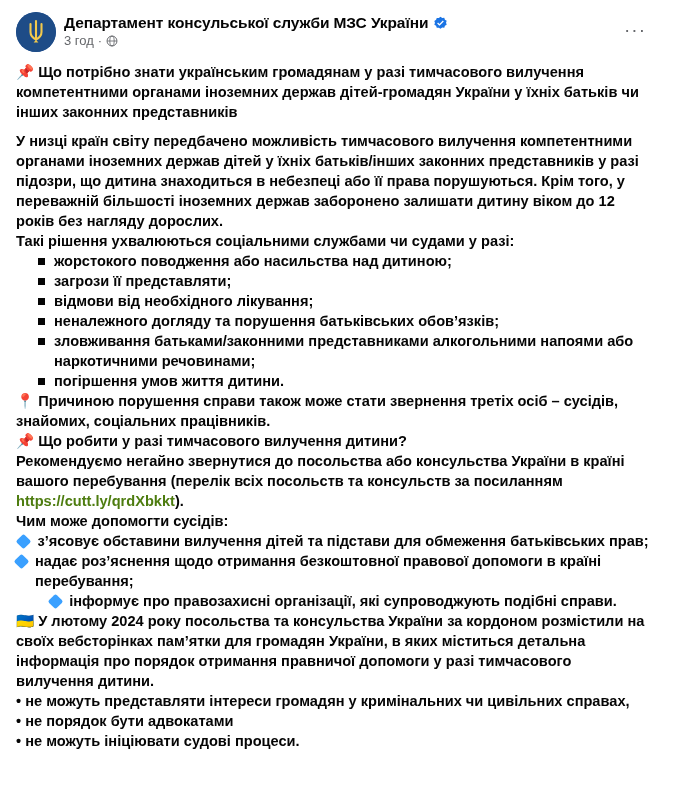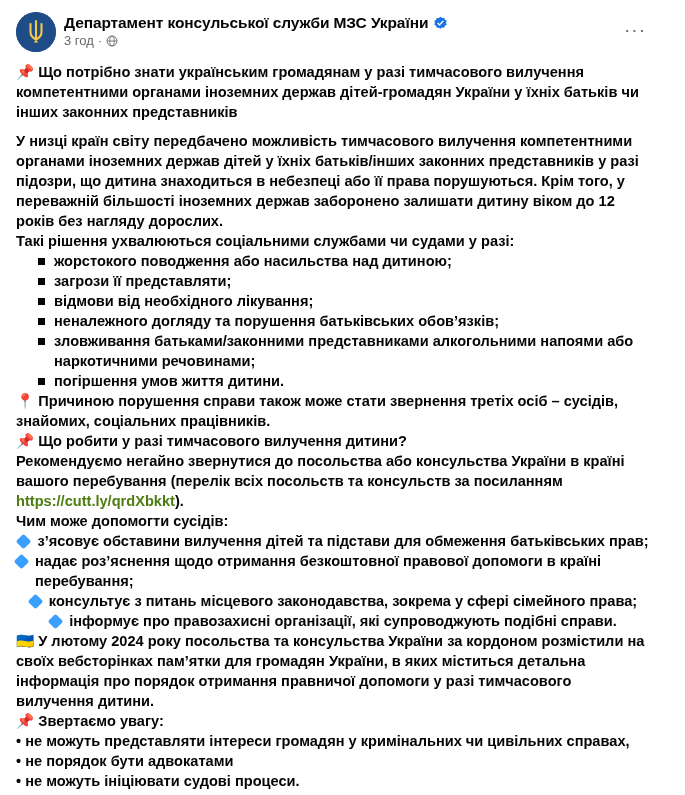--- a/index.html
+++ b/index.html
@@ -241,36 +241,28 @@
     <div class="diamond-line">
       <span class="dia"></span>
       <span>з’ясовує обставини вилучення дітей та підстави для обмеження батьківських прав;</span>
     </div>
     <div class="diamond-line">
       <span class="dia"></span>
       <span>надає роз’яснення щодо отримання безкоштовної правової допомоги в країні перебування;</span>
     </div>
     <div class="diamond-line">
       <span class="dia"></span>
-      <span>консультує з питань місцевого законодавства, зокрема у сфері сімейного права;</span>
-    </div>
-    <div class="diamond-line">
-      <span class="dia"></span>
       <span>інформує про правозахисні організації, які супроводжують подібні справи.</span>
     </div>
 
     <div class="para">
       <span class="emoji">🇺🇦</span>
       <span class="inline-text">У лютому 2024 року  посольства та консульства України за кордоном розмістили на своїх вебсторінках пам’ятки для громадян України, в яких міститься детальна інформація про порядок отримання правничої допомоги у разі тимчасового вилучення дитини.</span>
     </div>
 
-    <div class="para">
-      <span class="emoji">📌</span>
-      <span class="inline-text">Звертаємо увагу:</span>
-    </div>
 
 
     <div class="para">• не можуть представляти інтереси громадян у кримінальних чи цивільних справах,</div>
     <div class="para">• не порядок бути адвокатами</div>
     <div class="para">• не можуть ініціювати судові процеси.</div>
 
   </div>
 </div>
 
 </body></html>

